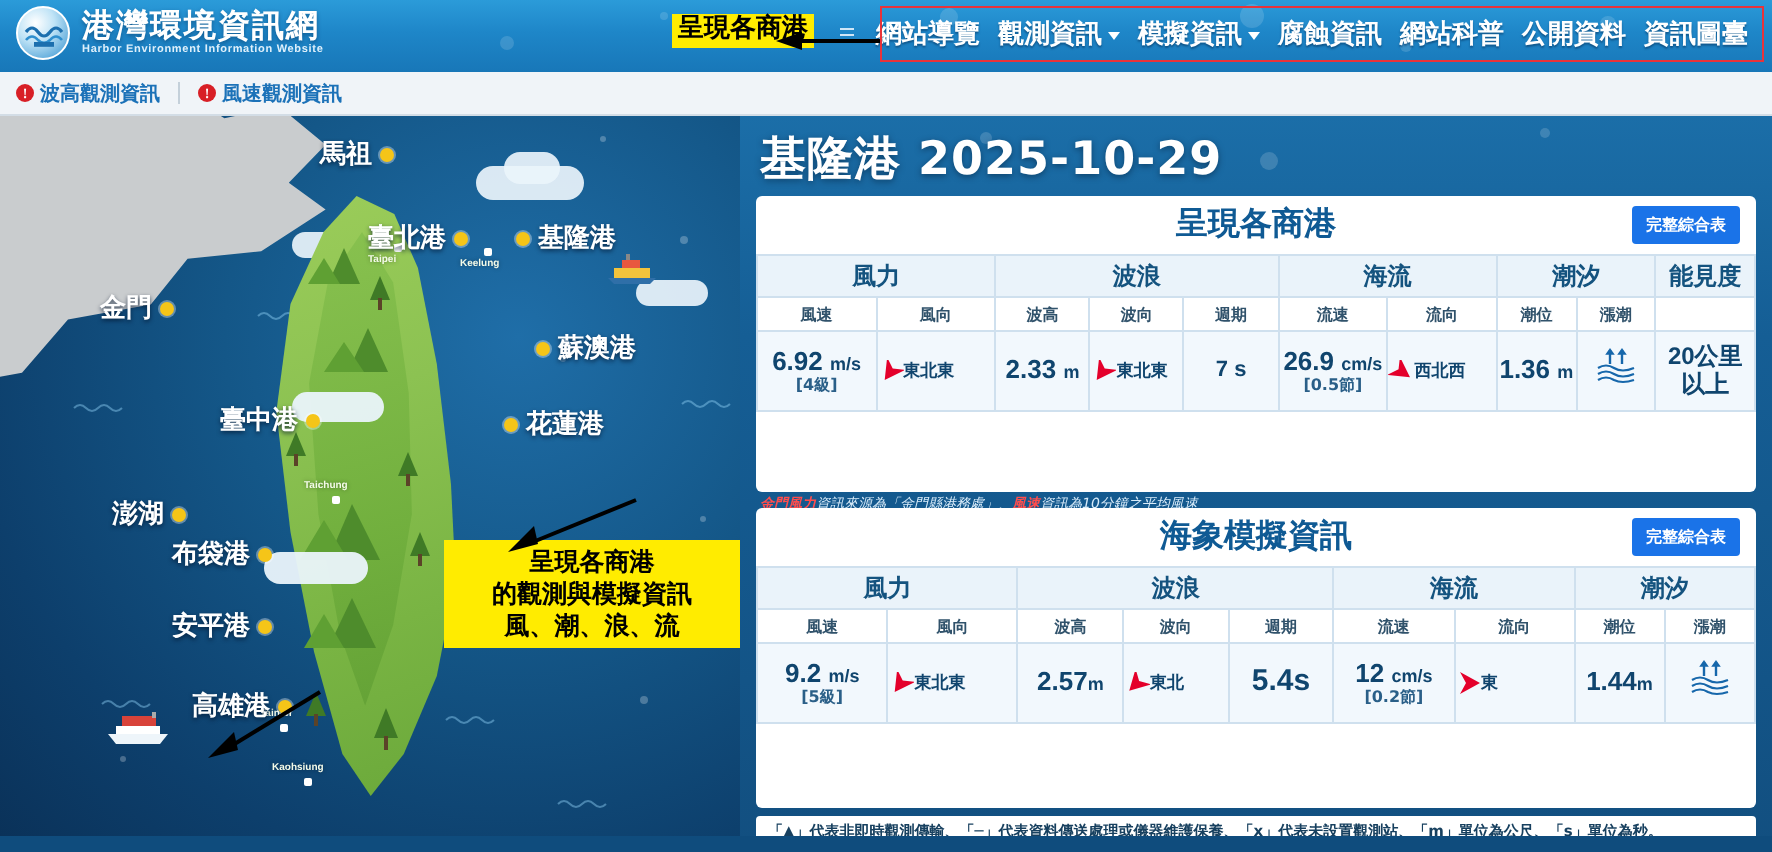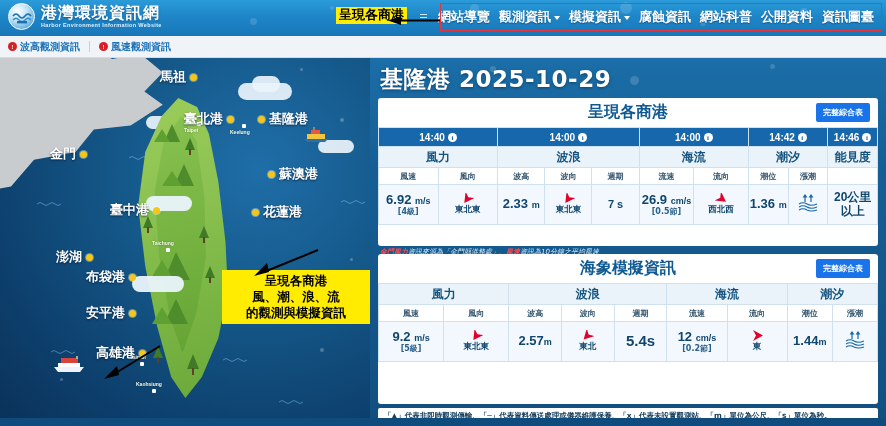--- a/index.html
+++ b/index.html
@@ -245,21 +245,21 @@
   }
   .val-main {
     color:#10456e; font-size:13px; font-weight:bold;
     font-family:"Liberation Sans",sans-serif; line-height:1.1;
   }
   .val-main .u { font-size:9px; }
   .val-sub {
     color:#2a5f88; font-size:8px; font-weight:bold; line-height:1.2;
     font-family:"DejaVu Sans","Liberation Sans",sans-serif;
   }
-  .dir-cell { display:flex; flex-direction:column; align-items:center; gap:0px; }
+  .dir-cell { display:flex; flex-direction:row; align-items:center; gap:0px; }
   .dir-arrow { display:block; }
   .dir-text {
     color:#10456e; font-size:8.5px; font-weight:bold;
     font-family:"DejaVu Sans","Liberation Sans",sans-serif;
   }
   .note {
     position:absolute; left:10px; font-size:7px; line-height:1.3;
     font-family:"DejaVu Sans","Liberation Sans",sans-serif;
     font-style:italic;
   }
@@ -511,22 +511,22 @@
     </svg>
     <svg class="boat" style="left:52px;top:298px" width="34" height="18" viewBox="0 0 34 18">
       <rect x="9" y="2" width="17" height="5" fill="#d8433a"></rect>
       <rect x="6" y="7" width="22" height="4" fill="#fff"></rect>
       <path d="M2 11 h30 l-4 5 H6 Z" fill="#eef5fa"></path>
       <rect x="24" y="0" width="2" height="3" fill="#aaa"></rect>
     </svg>
 
     <div class="callout" style="left:222px;top:212px;width:148px">
       <div>呈現各商港</div>
+      <div>的觀測與模擬資訊</div>
       <div>風、潮、浪、流</div>
-      <div>的觀測與模擬資訊</div>
     </div>
     <svg class="arrow-svg" style="left:250px;top:190px" width="70" height="28" viewBox="0 0 70 28">
       <line x1="68" y1="2" x2="14" y2="24" stroke="#000" stroke-width="2"></line>
       <polygon points="4,28 17,15 19,24" fill="#000"></polygon>
     </svg>
 
     <svg class="arrow-svg" style="left:100px;top:286px" width="62" height="36" viewBox="0 0 62 36">
       <line x1="60" y1="2" x2="14" y2="30" stroke="#000" stroke-width="2"></line>
       <polygon points="4,35 17,22 19,31" fill="#000"></polygon>
     </svg>
@@ -559,37 +559,20 @@
           <col style="width:9.5%">
             <col style="width:9.5%">
             <col style="width:9.5%">
           <col style="width:11%">
             <col style="width:11%">
           <col style="width:8%">
             <col style="width:8%">
           <col style="width:10%">
         </colgroup>
         <tbody>
-            <tr class="row-time">
-          <td colspan="2">
-            <span>14:40</span><span class="ico-i">i</span>
-          </td>
-          <td colspan="3">
-            <span>14:00</span><span class="ico-i">i</span>
-          </td>
-          <td colspan="2">
-            <span>14:00</span><span class="ico-i">i</span>
-          </td>
-          <td colspan="2">
-            <span>14:42</span><span class="ico-i">i</span>
-          </td>
-          <td>
-            <span>14:46</span><span class="ico-i">i</span>
-          </td>
-        </tr>
         <tr class="row-cat">
           <td colspan="2">風力</td>
           <td colspan="3">波浪</td>
           <td colspan="2">海流</td>
           <td colspan="2">潮汐</td>
           <td>能見度</td>
         </tr>
         <tr class="row-sub">
           <td>風速</td>
           <td>風向</td>

